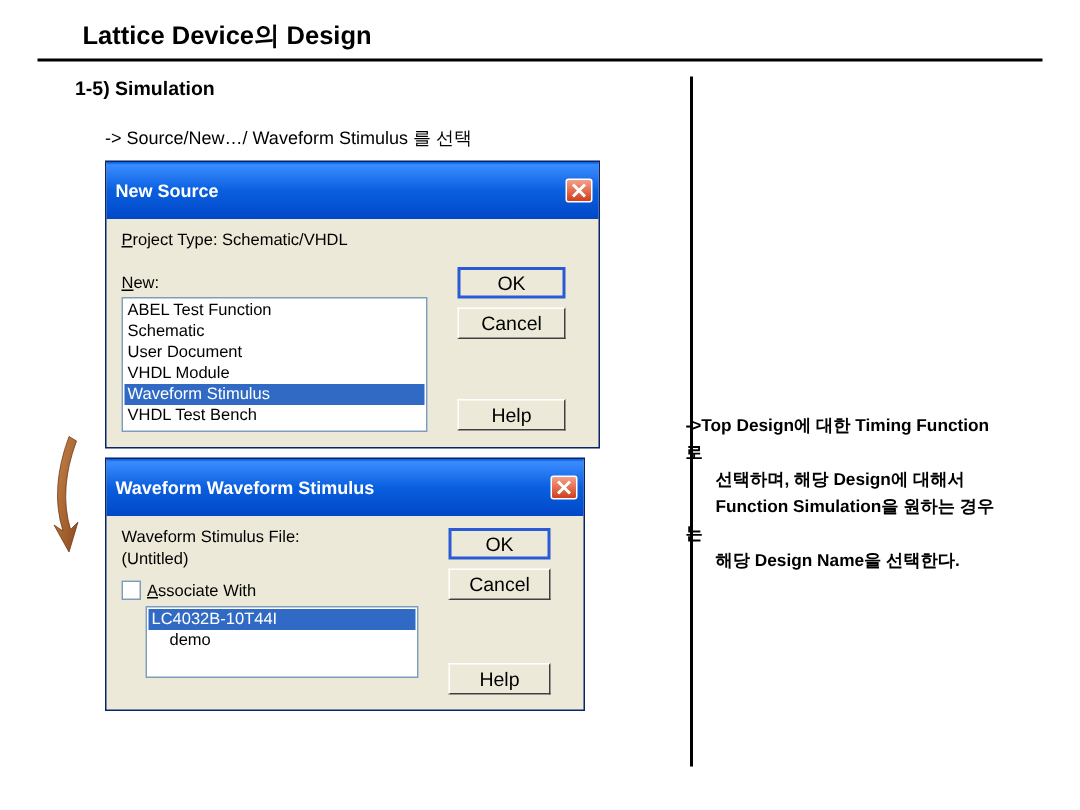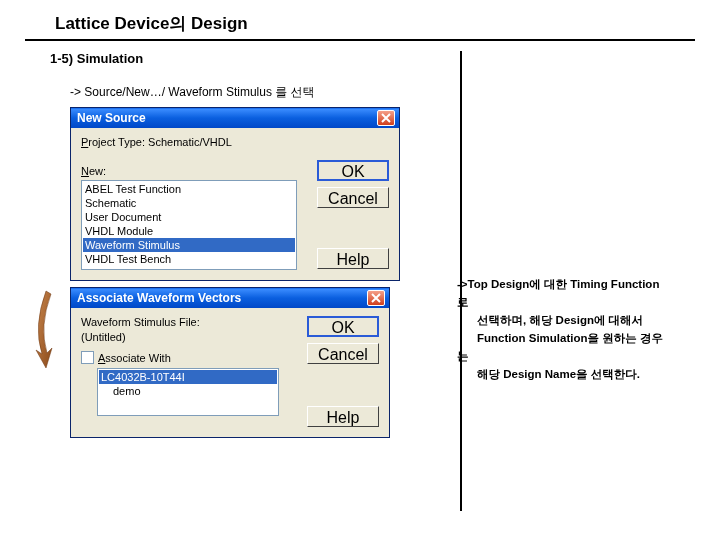--- a/index.html
+++ b/index.html
@@ -9,38 +9,38 @@
     
     .content { display: flex; padding: 10px 0 0 0; }
     .left-col { width: 460px; padding-left: 50px; position: relative; }
     .right-col { width: 250px; border-left: 2px solid #000; padding: 0 24px; height: 460px; position: relative; }
     
     .section-title { font-size: 13px; font-weight: bold; margin-bottom: 18px; }
     .instruction { font-size: 12px; font-weight: normal; margin-left: 20px; margin-bottom: 6px; }
     
     .dialog { border: 1px solid #0a246a; background: #ece9d8; width: 330px; font-family: Tahoma, sans-serif; font-size: 11px; margin-bottom: 6px; }
     .dialog-2 { width: 320px; margin-left: 20px; }
-    .titlebar { background: linear-gradient(to bottom, #0058e6 0%, #3a8cff 5%, #0a5fdf 50%, #0048c8 100%); color: #fff; padding: 3px 4px 3px 6px; font-weight: bold; font-size: 12px; display: flex; justify-content: space-between; align-items: center; height: 20px; }
+    .titlebar { background: linear-gradient(to bottom, #0058e6 0%, #3a8cff 5%, #0a5fdf 50%, #0048c8 100%); color: #fff; padding: 3px 4px 3px 6px; font-weight: bold; font-size: 12px; display: flex; justify-content: space-between; align-items: center; height: 38px; }
     .close-btn { width: 18px; height: 16px; background: linear-gradient(to bottom, #f5a089, #d03f1c); border: 1px solid #fff; border-radius: 2px; display: flex; align-items: center; justify-content: center; font-size: 10px; cursor: pointer; }
     .close-btn svg { width: 10px; height: 10px; }
     
-    .dialog-body { padding: 8px 10px 10px 10px; display: flex; gap: 20px; }
+    .dialog-body { padding: 8px 22px 10px 10px; display: flex; gap: 20px; }
     .dialog-left { flex: 1; }
     .dialog-right { width: 72px; display: flex; flex-direction: column; gap: 6px; }
     
     .field-label { margin-bottom: 3px; margin-top: 17px; }
     .underline { text-decoration: underline; }
     .project-type { margin-bottom: 8px; }
     
     .listbox { background: #fff; border: 1px solid #7f9db9; padding: 1px; height: 90px; font-size: 11px; line-height: 14px; }
     .listbox-2 { height: 48px; margin-left: 16px; width: 182px; }
     .list-item { padding: 0 2px; }
     .list-item.selected { background: #316ac5; color: #fff; }
     
-    .win-btn { background: #ece9d8; border: 1px solid #888; border-top-color: #fff; border-left-color: #fff; border-right-color: #404040; border-bottom-color: #404040; padding: 2px 0; font-size: 16px; text-align: center; cursor: pointer; height: 21px; }
+    .win-btn { background: #ece9d8; border: 1px solid #888; border-top-color: #fff; border-left-color: #fff; border-right-color: #404040; border-bottom-color: #404040; padding: 2px 0; font-size: 13px; text-align: center; cursor: pointer; height: 21px; }
     .win-btn.default { border: 2px solid #2a5bd7; padding: 1px 0; }
     
     .arrow { position: absolute; left: 28px; top: 235px; width: 30px; height: 85px; }
     
     .right-text { font-size: 11.5px; font-weight: bold; position: absolute; top: 225px; left: -5px; right: 5px; line-height: 1.4; }
     .right-text p { margin-bottom: 2px; }
     .indent { padding-left: 20px; }
     
     .checkbox-row { display: flex; align-items: center; gap: 4px; margin-top: 8px; margin-bottom: 4px; }
     .checkbox { width: 13px; height: 13px; border: 1px solid #7f9db9; background: #fff; }
@@ -95,21 +95,21 @@
         <linearGradient id="ag" x1="0%" y1="0%" x2="100%" y2="100%">
           <stop offset="0%" stop-color="#c9874e"></stop>
           <stop offset="100%" stop-color="#8b4a1a"></stop>
         </linearGradient>
       </defs>
       <path d="M 18 5 Q 5 40 14 68 L 8 64 L 18 82 L 24 62 L 19 67 Q 11 40 23 8 Z" fill="url(#ag)" stroke="#6b3410" stroke-width="0.5"></path>
     </svg>
 
     <div class="dialog dialog-2">
       <div class="titlebar">
-        <span>Associate Waveform Vectors</span>
+        <span>Waveform Waveform Stimulus</span>
         <div class="close-btn">
           <svg viewBox="0 0 10 10">
               <path d="M1 1 L9 9 M9 1 L1 9" stroke="#fff" stroke-width="2"></path>
             </svg>
         </div>
       </div>
       <div class="dialog-body">
         <div class="dialog-left">
           <div class="stim-label">Waveform Stimulus File:</div>
           <div class="untitled">(Untitled)</div>

